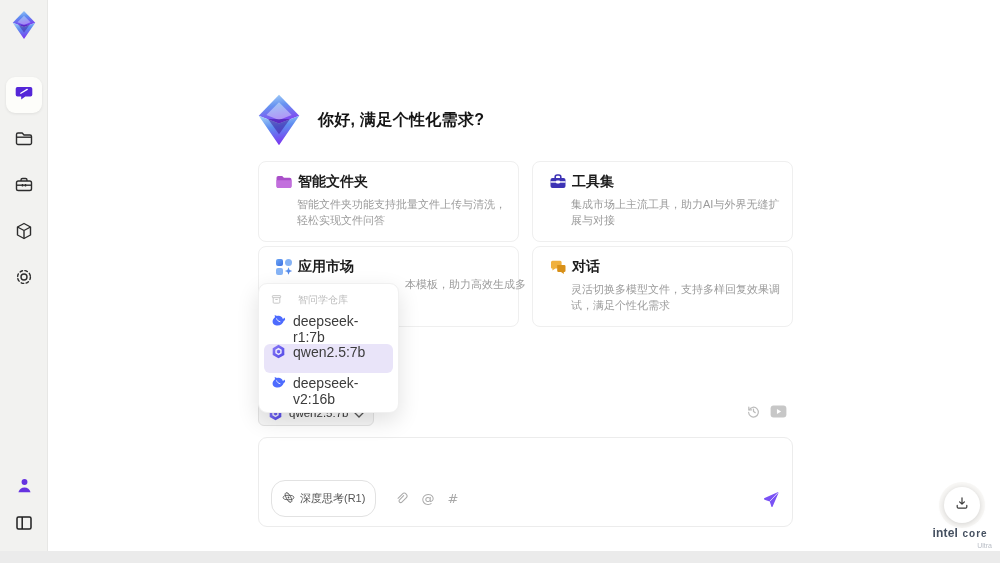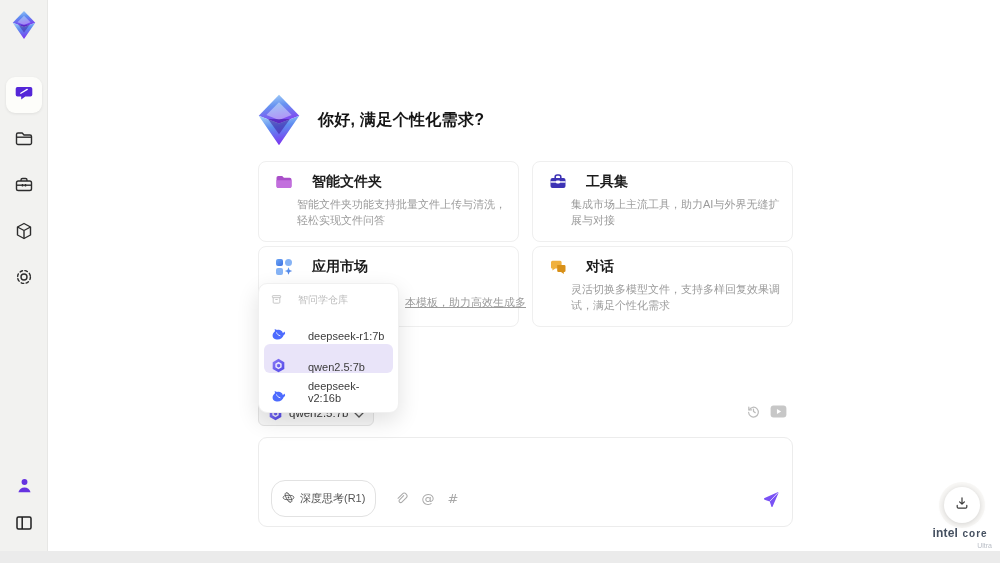--- a/index.html
+++ b/index.html
@@ -24,37 +24,37 @@
   .side-bottom { position:absolute; bottom:8px; left:0; width:48px; display:flex; flex-direction:column; gap:2px; align-items:center; }
   
   .greeting { position:absolute; left:252px; top:93px; display:flex; align-items:center; gap:12px; }
   .greeting-logo { width:54px; height:54px; }
   .greeting-title { font-size:16px; font-weight:bold; color:#141414; letter-spacing:0.3px; }
   
   .card {
     position:absolute; width:261px; height:81px; background:#fff;
     border:1px solid #efefef; border-radius:8px; padding:11px 8px 10px 16px; cursor:pointer;
   }
-  .card-head { display:flex; align-items:flex-end; gap:19px; }
+  .card-head { display:flex; align-items:flex-end; gap:5px; }
   .card-head .cicon { width:18px; height:18px; flex:0 0 18px; display:flex; align-items:center; justify-content:center; }
   .card-title { font-size:14px; font-weight:bold; color:#1c1c1c; }
   .card-desc { margin:5px 0 0 22px; width:216px; font-size:11px; line-height:16px; color:#9b9b9b; }
-  .card-desc-offset { position:absolute; left:146px; top:48px; font-size:11px; color:#9b9b9b; white-space:nowrap;text-decoration:underline; }
+  .card-desc-offset { position:absolute; left:146px; top:30px; font-size:11px; color:#9b9b9b; white-space:nowrap; }
   .c1 { left:258px; top:161px; } .c2 { left:532px; top:161px; }
   .c3 { left:258px; top:246px; } .c4 { left:532px; top:246px; }
   
   .dropdown {
     position:absolute; left:258px; top:283px; width:141px; background:#fff;
     border:1px solid #f0f0f0; border-radius:9px; box-shadow:0 8px 22px rgba(0,0,0,0.12);
     padding:6px 5px; z-index:30;
   }
   .dd-header { display:flex; align-items:center; gap:16px; padding:3px 7px 6px 7px; font-size:10px; color:#bdbdbd; }
   .dd-item {
-    display:flex; align-items:flex-end; gap:22px; height:29px; padding:0 7px; border-radius:6px;
-    font-size:11px; color:#3c3c3c; cursor:pointer; margin-bottom:2px;
+    display:flex; align-items:flex-start; gap:7px; height:29px; padding:0 7px; border-radius:6px;
+    font-size:14px; color:#3c3c3c; cursor:pointer; margin-bottom:2px;
   }
   .dd-item.selected { background:#e9e4f9; }
   .dd-item .micon { width:15px; height:15px; flex:0 0 15px; }
   
   .model-btn {
     position:absolute; left:258px; top:400px; height:26px; display:inline-flex; align-items:center; gap:6px;
     background:#f6f6f6; border:1px solid #e3e3e3; border-radius:6px; padding:0 9px; cursor:pointer;
   }
   .model-btn .micon { width:15px; height:15px; }
   .model-btn-label { font-size:11.5px; color:#333; }

